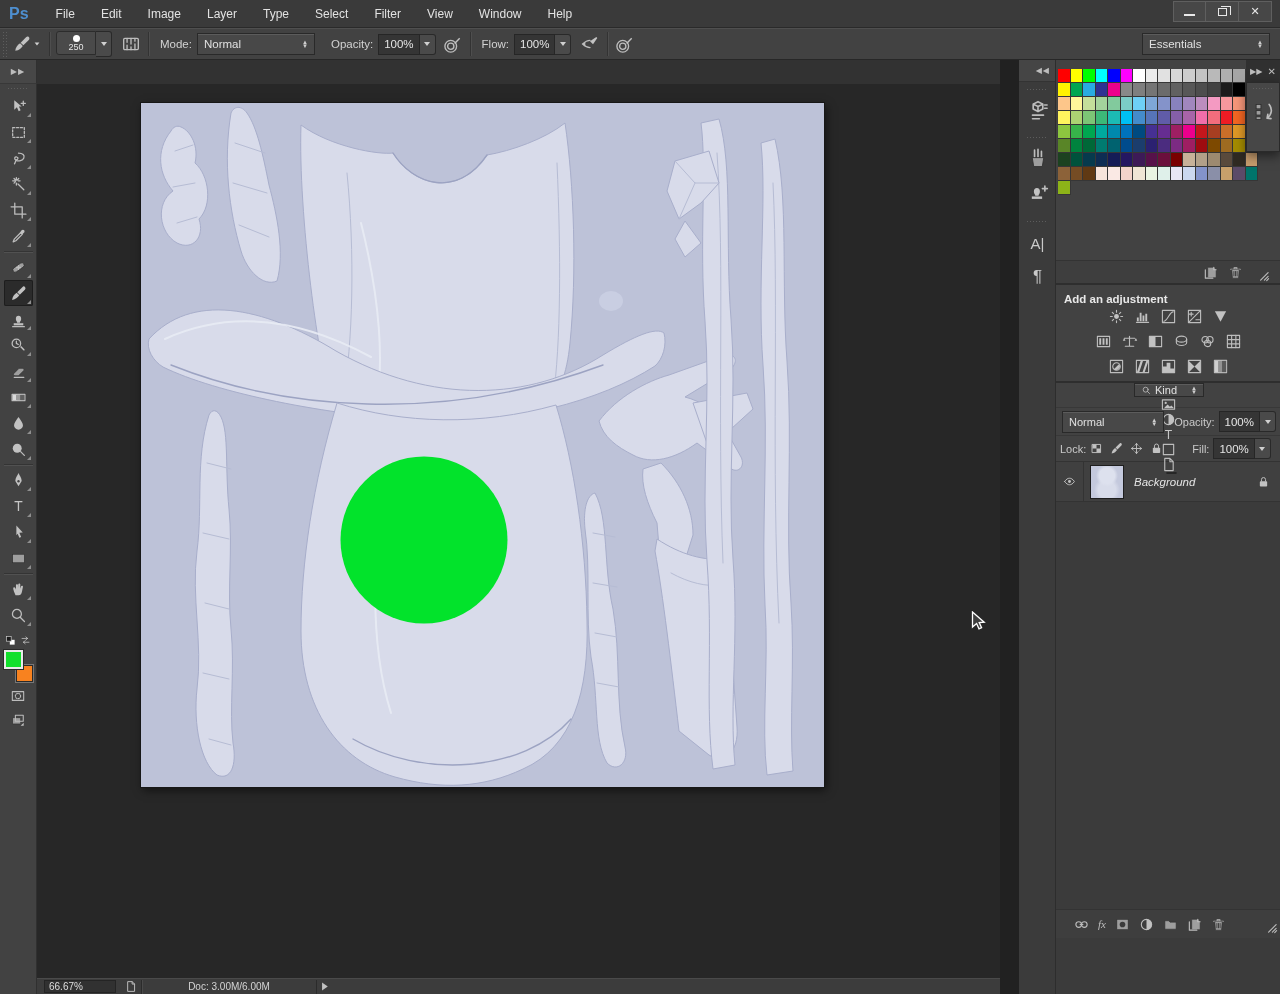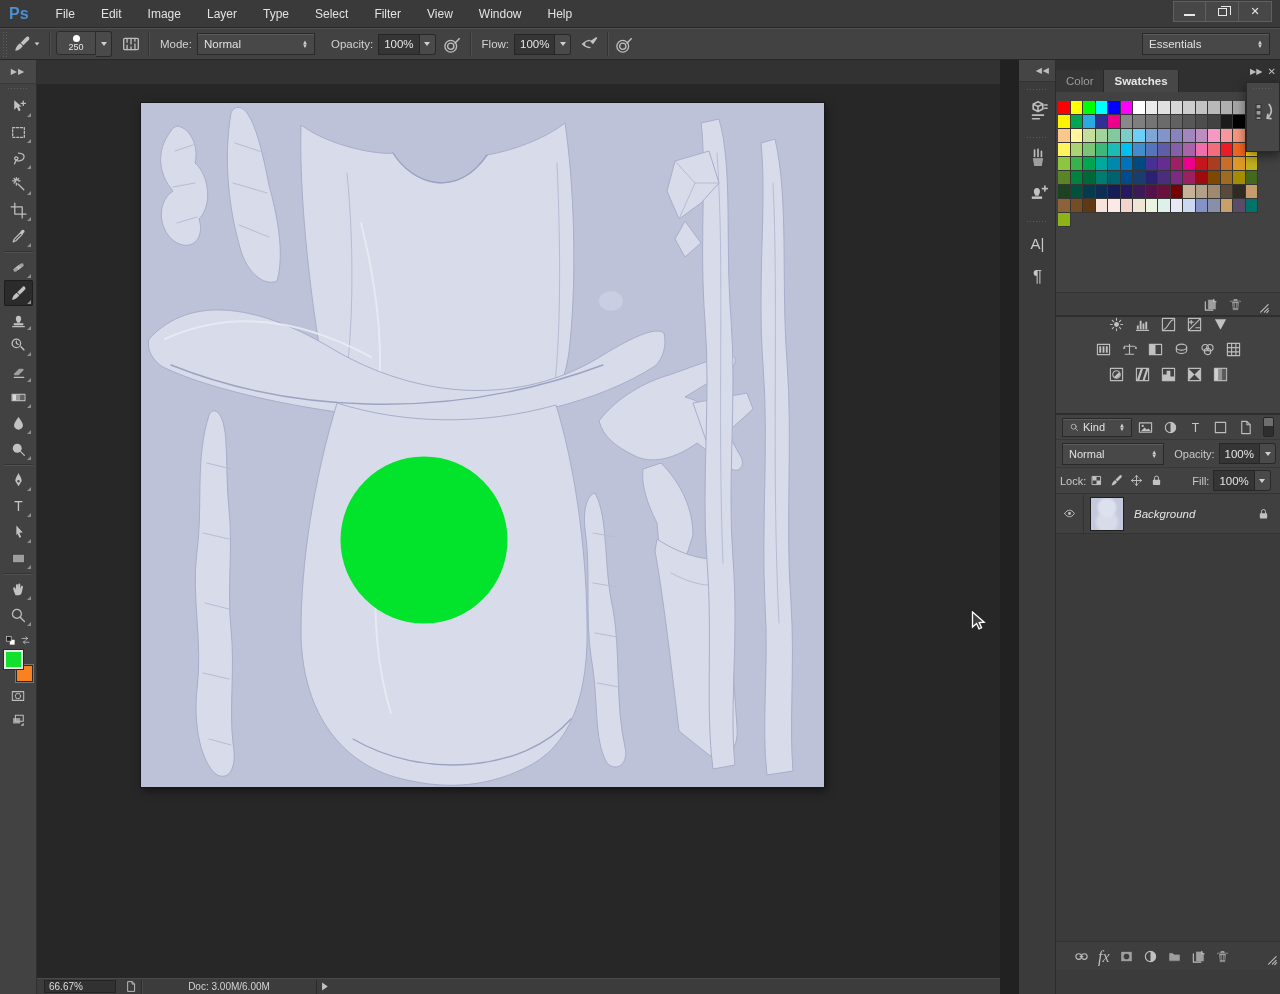--- a/index.html
+++ b/index.html
@@ -133,21 +133,21 @@
                       linear-gradient(45deg,#cfcfcf 25%,transparent 25%,transparent 75%,#cfcfcf 75%);
      background-size:8px 8px;background-position:0 0,4px 4px;position:relative;}
   .thumb.checker .gdot{position:absolute;left:12px;top:12px;width:9px;height:9px;border-radius:50%;}
   .thumb.bgtex{background:#c4c9dd;background-image:radial-gradient(circle at 50% 30%,#dde1ee 0 28%,transparent 40%),radial-gradient(circle at 50% 75%,#d8dcEA 0 30%,transparent 45%);}
   .lname{font-size:11.5px;color:#e4e4e4;}
   .lname.italic{font-style:italic;}
   .lpad{margin-left:auto;margin-right:10px;width:13px;height:14px;}
   .lfoot{position:absolute;left:0;bottom:0;width:224px;height:29px;background:#3e3e3e;border-top:1px solid #333;
          display:flex;align-items:center;padding-left:18px;gap:9px;}
   .lfoot [data-icon]{width:15px;height:15px;}
-  .fxtxt{font-style:italic;font-size:16px;color:#bdbdbd;line-height:15px;font-family:Liberation Serif, serif;}
+  .fxtxt{font-style:italic;font-size:11px;color:#bdbdbd;line-height:15px;font-family:Liberation Serif, serif;}
 
   
   .floatpane{left:1246px;top:60px;width:34px;height:100px;}
   .fphead{height:22px;background:#303030;display:flex;align-items:center;justify-content:space-between;
           padding:0 4px;color:#bdbdbd;font-size:8px;}
   .fpbody{height:70px;background:#474747;border:1px solid #2a2a2a;box-shadow:0 4px 10px rgba(0,0,0,.5);
           display:flex;flex-direction:column;align-items:center;}
   .fpbody [data-icon]{width:22px;height:22px;margin-top:8px;}
 
   
@@ -595,24 +595,20 @@
         <span class="docktxt">A|</span>
       </div>
     <div class="dockico">
         <span class="docktxt" style="font-size:17px;">¶</span>
       </div>
   </div>
 
   <div class="abs panelcol">
 
     <div>
-      <div class="ptabrow" style="padding-top:10px;height:32px;">
-        <div class="ptab">Color</div>
-        <div class="ptab active">Swatches</div>
-      </div>
       <div class="pbody" style="height:200px;">
         <div class="swgrid" id="swgrid">
             <div class="swrow">
               <div class="sw" style="background: rgb(255, 0, 0);"></div>
               <div class="sw" style="background: rgb(255, 255, 0);"></div>
               <div class="sw" style="background: rgb(0, 255, 0);"></div>
               <div class="sw" style="background: rgb(0, 255, 255);"></div>
               <div class="sw" style="background: rgb(0, 0, 255);"></div>
               <div class="sw" style="background: rgb(255, 0, 255);"></div>
               <div class="sw" style="background: rgb(255, 255, 255);"></div>
@@ -775,20 +771,21 @@
         <span class="gripcorner" data-icon="grip">
             <svg viewBox="0 0 16 16" xmlns="http://www.w3.org/2000/svg">
               <path class="s" d="M10 14 l4-4 M6 14 l8-8 M12.5 14.5 l2-2" stroke-width="1"></path>
             </svg>
           </span>
       </div>
     </div>
 
     <div style="border-top:2px solid #2e2e2e;">
       <div class="pbody" style="height:96px;">
+        <div class="adjhead">Add an adjustment</div>
         <div class="adjrow">
             <span data-icon="brightness-contrast">
               <svg viewBox="0 0 16 16" xmlns="http://www.w3.org/2000/svg">
                 <circle class="f" cx="8" cy="8" r="2.6"></circle>
                 <path class="s" d="M8 1.5 v2 M8 12.5 v2 M1.5 8 h2 M12.5 8 h2 M3.5 3.5 l1.4 1.4 M11.1 11.1 l1.4 1.4 M12.5 3.5 l-1.4 1.4 M4.9 11.1 l-1.4 1.4"></path>
               </svg>
             </span>
             <span data-icon="levels">
               <svg viewBox="0 0 16 16" xmlns="http://www.w3.org/2000/svg">
                 <path class="f" d="M2 13 V9 h2 v4 z M5 13 V4 h2 v9 z M8 13 V7 h2 v6 z M11 13 V5 h2 v8 z"></path>
@@ -884,21 +881,21 @@
                 <rect x="2" y="2" width="4" height="12" fill="#d0d0d0"></rect>
                 <rect x="6" y="2" width="4" height="12" fill="#939393"></rect>
                 <rect x="10" y="2" width="4" height="12" fill="#5a5a5a"></rect>
               </svg>
             </span>
           </div>
       </div>
     </div>
 
     <div style="border-top:2px solid #2e2e2e;position:relative;height:557px;">
-      <div class="pbody lrow" style="height:24px;">
+      <div class="pbody lrow" style="height:24px;flex-direction:column;">
         <div class="ddown kindd">
           <span data-icon="search">
               <svg viewBox="0 0 16 16" xmlns="http://www.w3.org/2000/svg">
                 <circle class="s" cx="6.8" cy="6.8" r="3.6"></circle>
                 <path class="s" d="M9.4 9.4 l3 3"></path>
               </svg>
             </span>
           <span style="font-size:11px;">Kind</span>
           <span class="udarrows">
               <span>▲</span>

